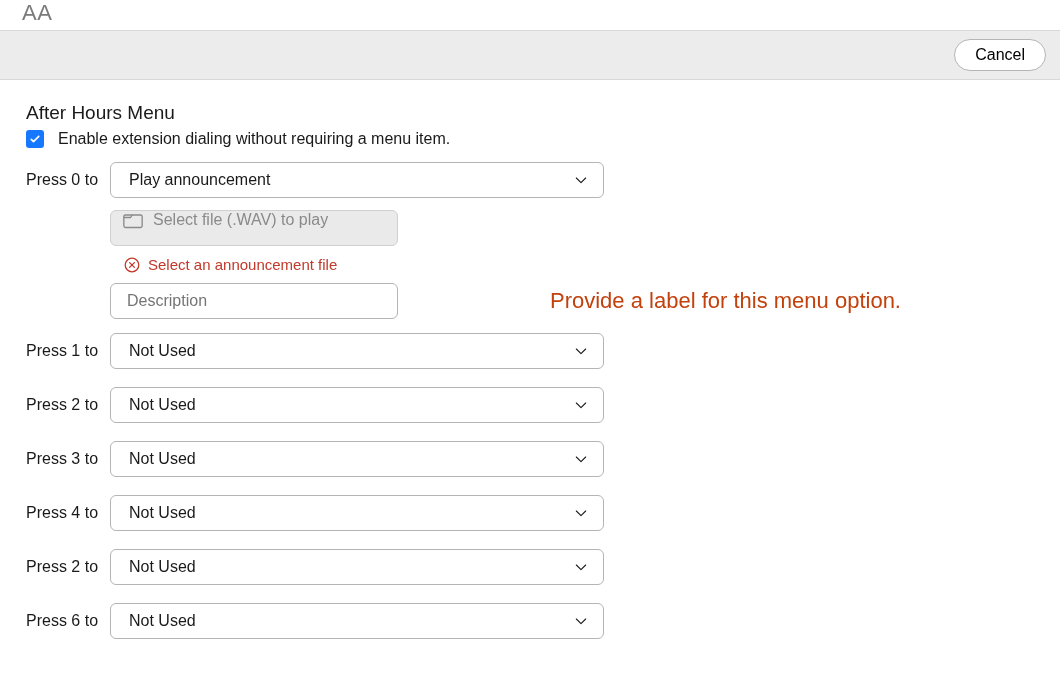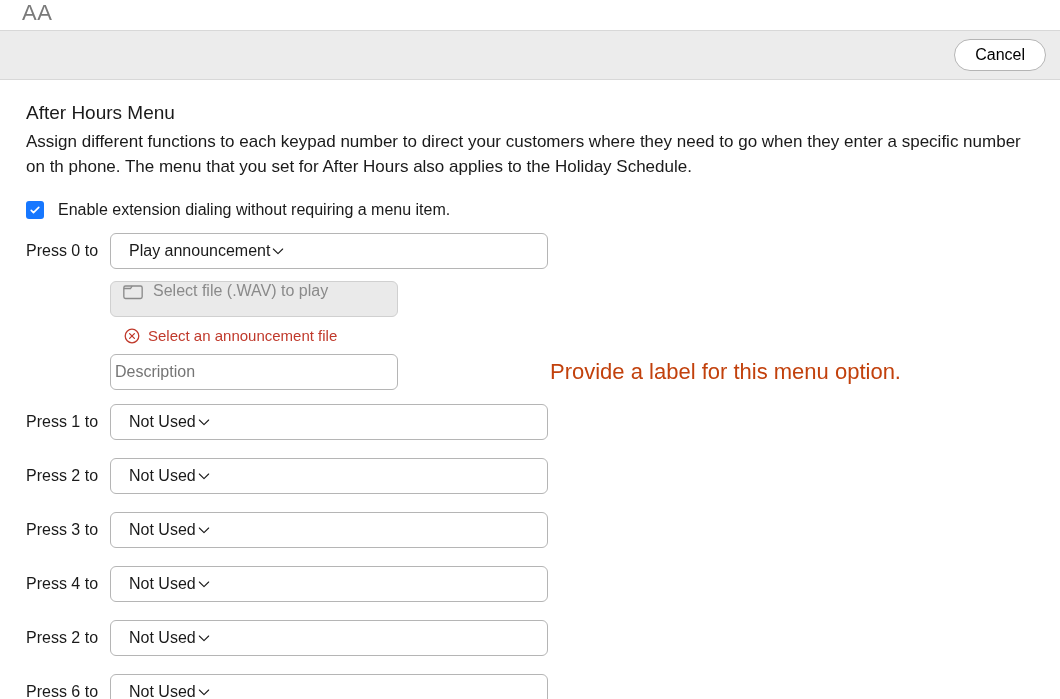--- a/index.html
+++ b/index.html
@@ -70,26 +70,27 @@
     align-items: center;
     gap: 10px;
     margin-bottom: 18px;
   }
   .press-label {
     width: 74px;
     flex-shrink: 0;
     font-size: 16px;
   }
   .select {
-    width: 438px;
+    width: 494px;
     height: 36px;
     border: 1px solid #b5b5b5;
     border-radius: 6px;
     display: flex;
     align-items: center;
+    justify-content: space-between;
     padding: 0 14px 0 18px;
     cursor: pointer;
     font-size: 16px;
     background: #fff;
   }
   .chev {
     width: 16px;
     height: 16px;
     flex-shrink: 0;
   }
@@ -138,21 +139,21 @@
   .desc-row {
     display: flex;
     align-items: center;
     gap: 76px;
   }
   .desc-input {
     width: 288px;
     height: 36px;
     border: 1px solid #b5b5b5;
     border-radius: 6px;
-    padding: 0 4px;
+    padding: 0 16px;
     font-size: 16px;
     color: #a21caf;
     background: #fff;
   }
   .hint-text {
     font-size: 22px;
     color: #c2410c;
     margin-left: 76px;
   }
 </style>
@@ -160,21 +161,20 @@
 <body>
 
 <div class="top-label">AA</div>
 
 <div class="toolbar">
   <button class="cancel-btn">Cancel</button>
 </div>
 
 <div class="content">
   <h2 class="section-title">After Hours Menu</h2>
-  <div class="section-desc">Assign different functions to each keypad number to direct your customers where they need to go when they enter a specific number on th phone. The menu that you set for After Hours also applies to the Holiday Schedule.</div>
 
   <div class="enable-row">
     <div class="checkbox">
       <svg viewBox="0 0 16 16">
           <path d="M3 8.5l3 3 7-7" stroke="#fff" stroke-width="2.2" fill="none" stroke-linecap="round" stroke-linejoin="round"></path>
         </svg>
     </div>
     <span>Enable extension dialing without requiring a menu item.</span>
   </div>
 

